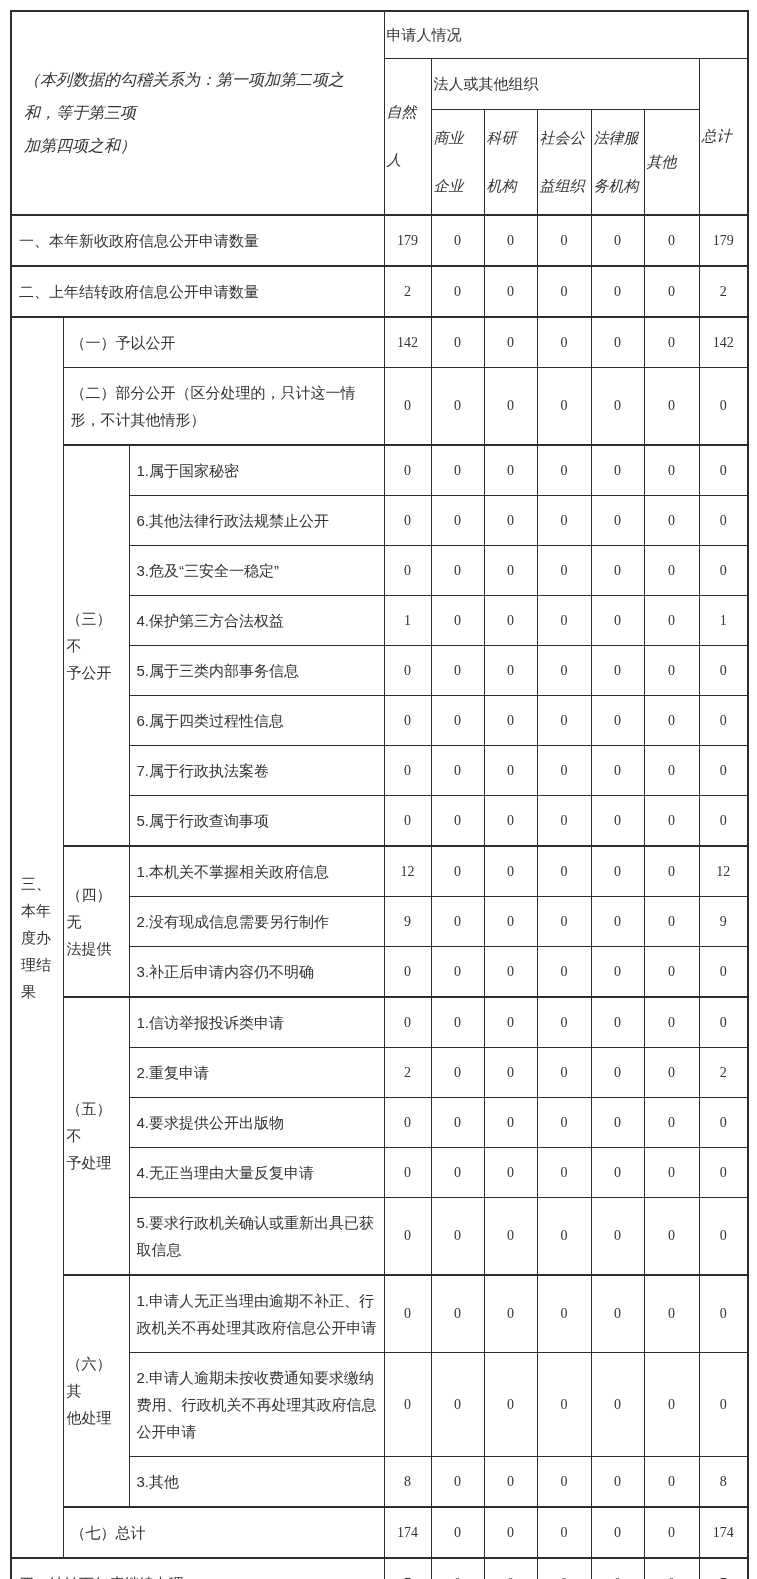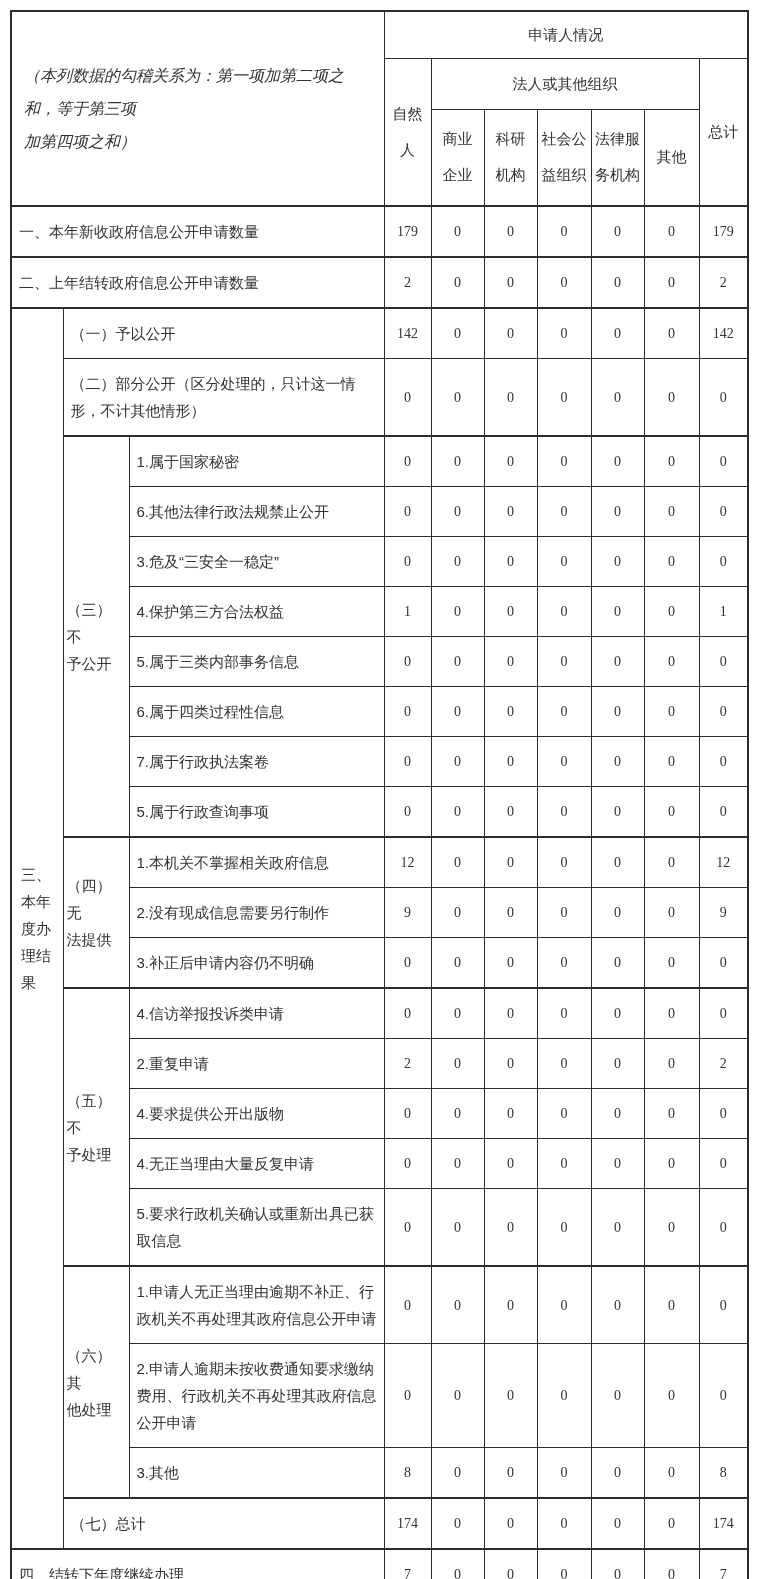--- a/index.html
+++ b/index.html
@@ -10,22 +10,22 @@
   }
   table.report{
     border-collapse:collapse;table-layout:fixed;width:737px;
     border:2px solid #2d2d2d;
   }
   td{
     border:1px solid #2d2d2d;vertical-align:middle;box-sizing:border-box;
     font-size:15px;line-height:27px;padding:11px 7px;overflow:hidden;
     word-break:break-all;
   }
-  .hdr{text-align:center;padding:4px 2px;}
-  .leaf{line-height:36px;}
+  .hdr{padding:4px 2px;}
+  .leaf{line-height:48px;font-style:italic;}
   .pre{white-space:pre-line;}
   .num{
     text-align:center;padding:11px 2px;
     font-family:"Liberation Serif","DejaVu Serif",serif;font-size:14px;
   }
   .note{
     font-style:italic;font-size:16px;line-height:33px;
     padding:6px 10px 6px 12px;
     font-family:"Liberation Serif","DejaVu Serif",serif;
   }
@@ -237,21 +237,21 @@
       <td class="num">0</td>
       <td class="num">0</td>
       <td class="num">0</td>
       <td class="num">0</td>
       <td class="num">0</td>
     </tr>
 
     <tr class="grp">
       <td class="glbl pre" rowspan="5">（五）不
 予处理</td>
-      <td class="lbl">4.信访举报投诉类申请</td>
+      <td class="lbl">1.信访举报投诉类申请</td>
       <td class="num">0</td>
       <td class="num">0</td>
       <td class="num">0</td>
       <td class="num">0</td>
       <td class="num">0</td>
       <td class="num">0</td>
       <td class="num">0</td>
     </tr>
     <tr>
       <td class="lbl">2.重复申请</td>

